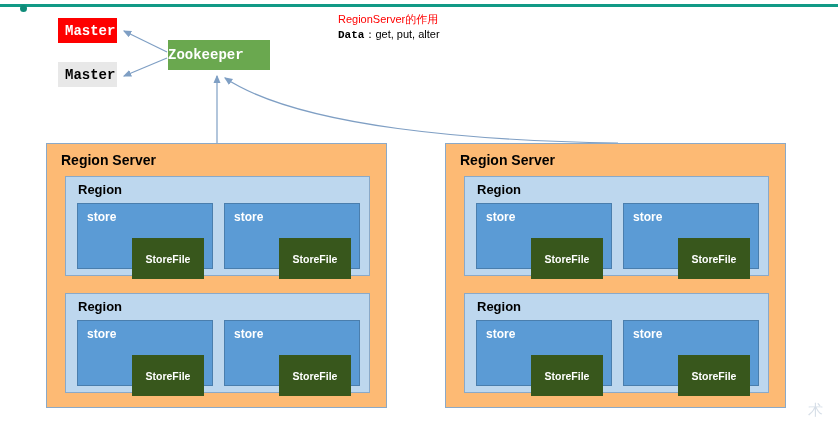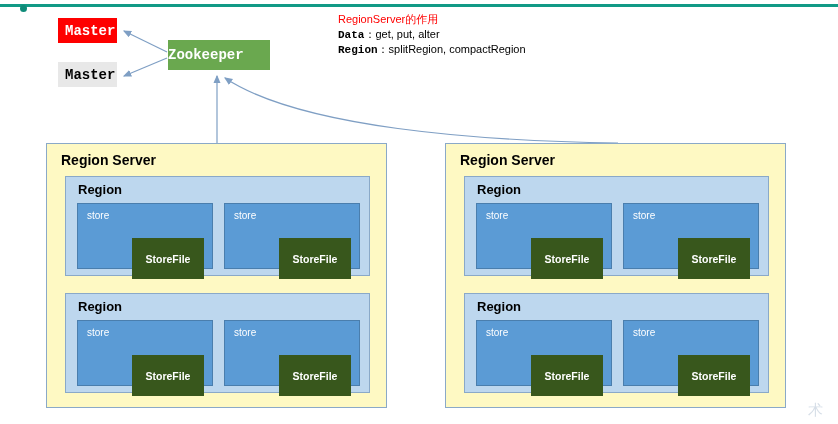--- a/index.html
+++ b/index.html
@@ -103,21 +103,21 @@
   .anno-head {
     color: #ff0000;
     font-weight: normal;
   }
   .anno-line b { font-weight: bold; font-family: Liberation Mono, monospace; }
 
   
   .regionserver {
     position: absolute;
     box-sizing: border-box;
-    background: #fef9c3;
+    background: #fdba74;
     border: 1px solid #8aa9c8;
     padding: 8px;
   }
   .rs-left  { left: 46px;  top: 143px; width: 341px; height: 265px; }
   .rs-right { left: 445px; top: 143px; width: 341px; height: 265px; }
 
   .rs-title {
     position: absolute;
     left: 14px;
     top: 8px;
@@ -156,22 +156,22 @@
     background: #5b9bd5;
     border: 1px solid #4a7ead;
   }
   .store-a { left: 11px; }
   .store-b { left: 158px; }
 
   .store-title {
     position: absolute;
     left: 9px;
     top: 6px;
-    font-size: 10px;
-    font-weight: normal;
+    font-size: 12px;
+    font-weight: bold;
     color: #ffffff;
   }
 
   .storefile {
     position: absolute;
     box-sizing: border-box;
     left: 54px;
     top: 34px;
     width: 72px;
     height: 41px;
@@ -229,23 +229,20 @@
   </div>
   <div class="node zookeeper">
     <span>Zookeeper</span>
   </div>
 
   <div class="anno anno-rs">
     <div class="anno-head">RegionServer的作用</div>
     <div class="anno-line">
       <b>Data</b><span>：</span><span>get, put, alter</span>
     </div>
-    <div class="anno-line">
-      <b>Region</b><span>：</span><span>splitRegion, compactRegion</span>
-    </div>
   </div>
 
 
   <div class="regionserver rs-left">
     <div class="rs-title">Region Server</div>
 
     <div class="region region-top">
       <div class="region-title">Region</div>
       <div class="store store-a">
         <div class="store-title">store</div>

